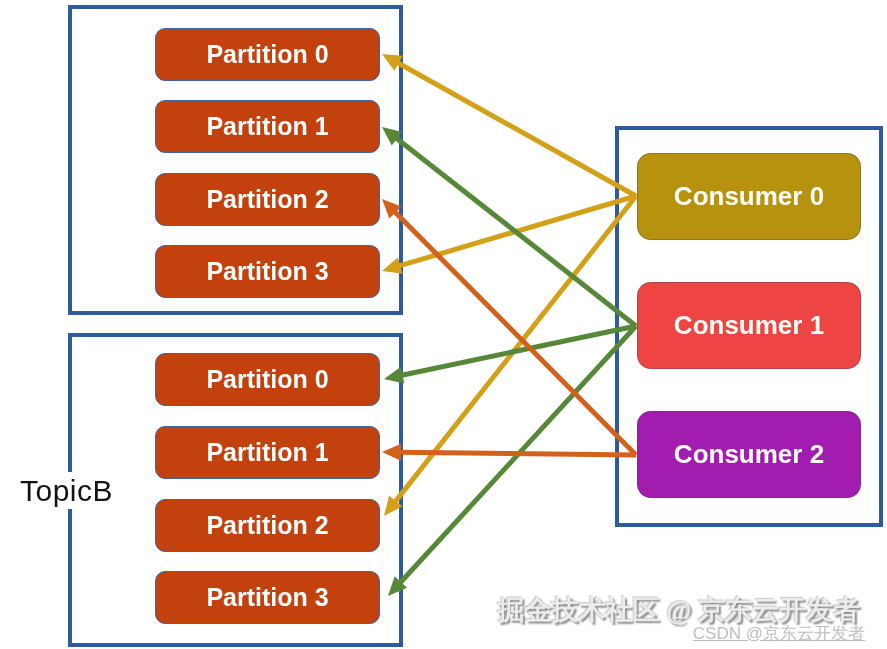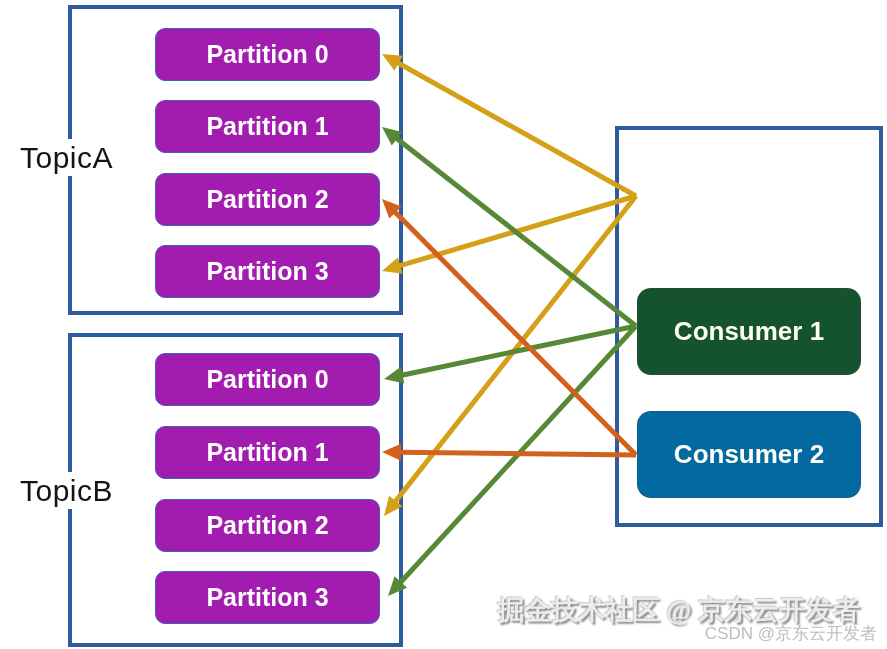--- a/index.html
+++ b/index.html
@@ -13,21 +13,21 @@
   .group.consumers{left:615px;top:126px;width:268px;height:401px;}
   .topic-label{
     position:absolute;background:#ffffff;color:#141414;
     font-size:30px;font-weight:500;letter-spacing:0.5px;
     padding:2px 8px;z-index:6;line-height:1.1;
   }
   .topic-label.a{left:12px;top:139px;}
   .topic-label.b{left:12px;top:472px;}
   .partition{
     position:absolute;left:155px;width:225px;height:53px;
-    background:#a21caf;border:1px solid #3A66B0;box-sizing:border-box;
+    background:#c2410c;border:1px solid #3A66B0;box-sizing:border-box;
     border-radius:10px;color:#ffffff;font-size:25px;font-weight:700;
     display:flex;align-items:center;justify-content:center;z-index:4;
   }
   .ta0{top:28px;} .ta1{top:100px;} .ta2{top:173px;} .ta3{top:245px;}
   .tb0{top:353px;} .tb1{top:426px;} .tb2{top:499px;} .tb3{top:571px;}
   .consumer{
     position:absolute;left:637px;width:224px;height:87px;
     border-radius:14px;color:#fffdf6;font-size:26px;font-weight:700;
     display:flex;align-items:center;justify-content:center;z-index:4;
     border:1px solid rgba(70,70,70,0.35);box-sizing:border-box;
@@ -36,48 +36,48 @@
   .c1{top:282px;background:#548235;}
   .c2{top:411px;background:#C55A11;}
   #arrows{position:absolute;left:0;top:0;width:887px;height:649px;z-index:10;pointer-events:none;}
   .wm1{
     position:absolute;top:592px;right:27px;z-index:12;white-space:nowrap;
     font-size:27px;font-weight:700;color:#ececec;
     text-shadow:2px 2px 2px #8a8a8a, -1px -1px 1px #c8c8c8;
     font-family:Liberation Serif, serif;
   }
   .wm2{
-    position:absolute;top:622px;right:10px;z-index:12;white-space:nowrap;
-    font-size:17px;font-weight:400;color:#bdbdbd;
+    position:absolute;top:622px;right:22px;z-index:12;white-space:nowrap;
+    font-size:17px;font-weight:400;color:#bdbdbd;text-decoration:underline;
   }
 </style>
 </head>
 <body>
 
 <div class="canvas">
 
   <div class="group topicA"></div>
   <div class="group topicB"></div>
   <div class="group consumers"></div>
 
-  <div class="topic-label a">TopicA</div>
   <div class="topic-label b">TopicB</div>
 
   <div class="partition ta0">Partition 0</div>
   <div class="partition ta1">Partition 1</div>
   <div class="partition ta2">Partition 2</div>
   <div class="partition ta3">Partition 3</div>
 
   <div class="partition tb0">Partition 0</div>
   <div class="partition tb1">Partition 1</div>
   <div class="partition tb2">Partition 2</div>
   <div class="partition tb3">Partition 3</div>
 
-  <div class="consumer c1" style="background: #14532d; margin-top: 6px;">Consumer 1</div>
-  <div class="consumer c2" style="background: #0369a1;">Consumer 2</div>
+  <div class="consumer c0" style="background: rgb(183, 146, 15);">Consumer 0</div>
+  <div class="consumer c1" style="background: #ef4444;">Consumer 1</div>
+  <div class="consumer c2" style="background: #a21caf;">Consumer 2</div>
 
   <svg id="arrows" viewBox="0 0 887 649" xmlns="http://www.w3.org/2000/svg">
       <g>
         <line x1="636" y1="196" x2="396.83857558731825" y2="62.295581627555876" stroke="#D4A017" stroke-width="5"></line>
         <polygon points="382,54 402.7320811760748,55.8522446136092 394.43649954851895,70.69082020092746" fill="#D4A017"></polygon>
       </g>
       <g>
         <line x1="636" y1="196" x2="398.304093653676" y2="266.1857991180091" stroke="#D4A017" stroke-width="5"></line>
         <polygon points="382,271 397.81512187781885,257.4673757168192 402.6293227598098,273.7714693704952" fill="#D4A017"></polygon>
       </g>

